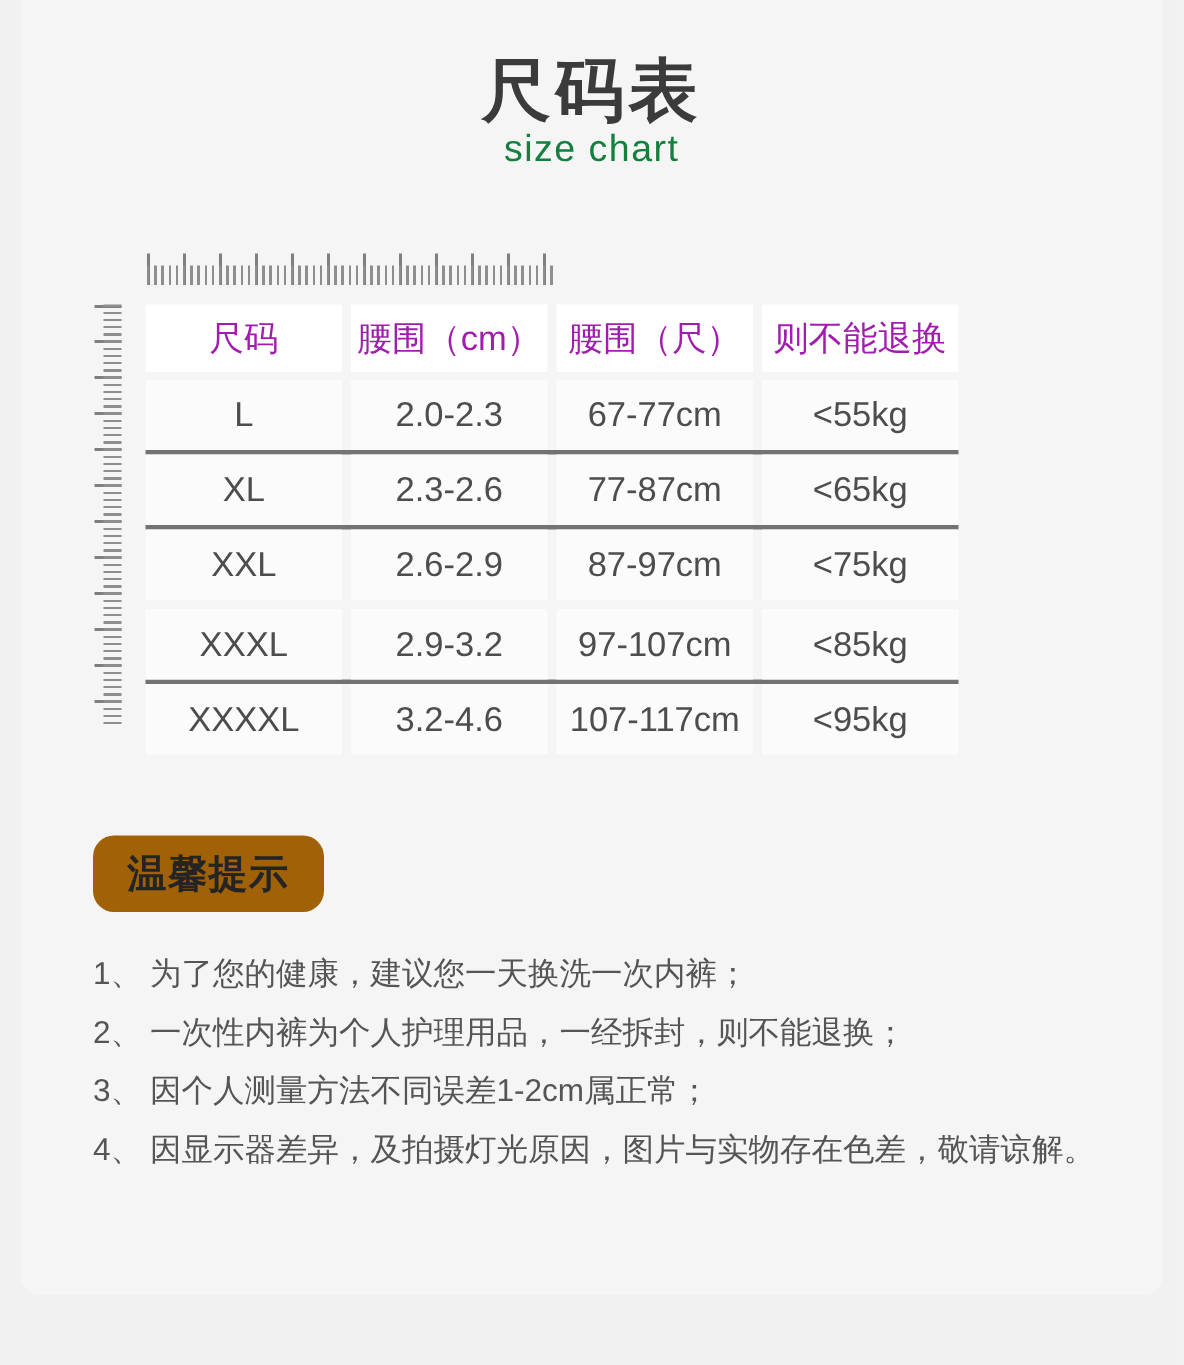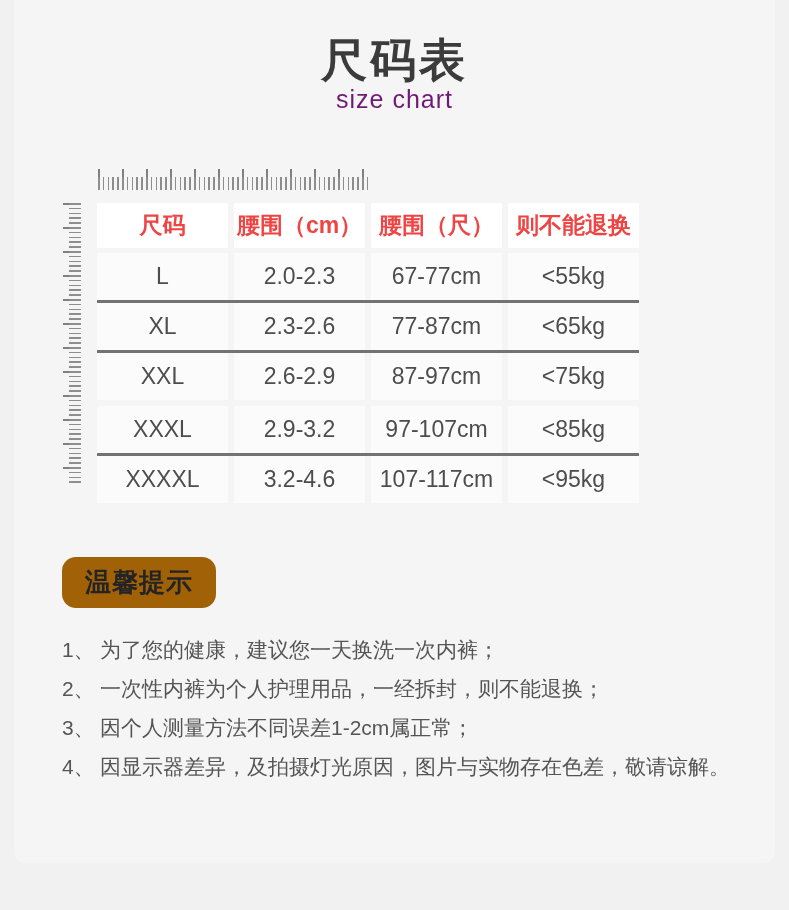--- a/index.html
+++ b/index.html
@@ -26,21 +26,21 @@
   .title {
     position:absolute; left:0; top:30px; width:789px;
     text-align:center;
     font-size:46px; font-weight:bold; letter-spacing:3px;
     color:#3b3b3b;
   }
   .subtitle {
     position:absolute; left:0; top:85px; width:789px;
     text-align:center;
     font-size:25px; letter-spacing:1px;
-    color:#701a75;
+    color:#15803d;
   }
 
   
   .ruler-h {
     position:absolute; left:98px; top:169px; width:272px; height:21px;
     background-image:
       repeating-linear-gradient(to right, #8e8e8e 0 1.6px, transparent 1.6px 4.8px),
       repeating-linear-gradient(to right, #7f7f7f 0 2px, transparent 2px 24px);
     background-size:100% 13px, 100% 21px;
     background-position:left bottom, left bottom;
@@ -65,21 +65,21 @@
     grid-template-columns:repeat(4, 1fr);
     column-gap:6px;
   }
   .tcell {
     display:flex; align-items:center; justify-content:center;
     white-space:nowrap;
   }
   .thead .tcell {
     background:#ffffff;
     height:45px;
-    font-size:23px; font-weight:bold; color:#ef4444;
+    font-size:23px; font-weight:normal; color:#a21caf;
   }
   .tbody { margin-top:5px; }
   .trow .tcell {
     background:#fbfbfb;
     height:47px;
     font-size:23px; color:#4d4d4d;
   }
   .trow + .trow { border-top:3px solid #737373; }
   .trow.gap { margin-top:6px; border-top:none; }
 

